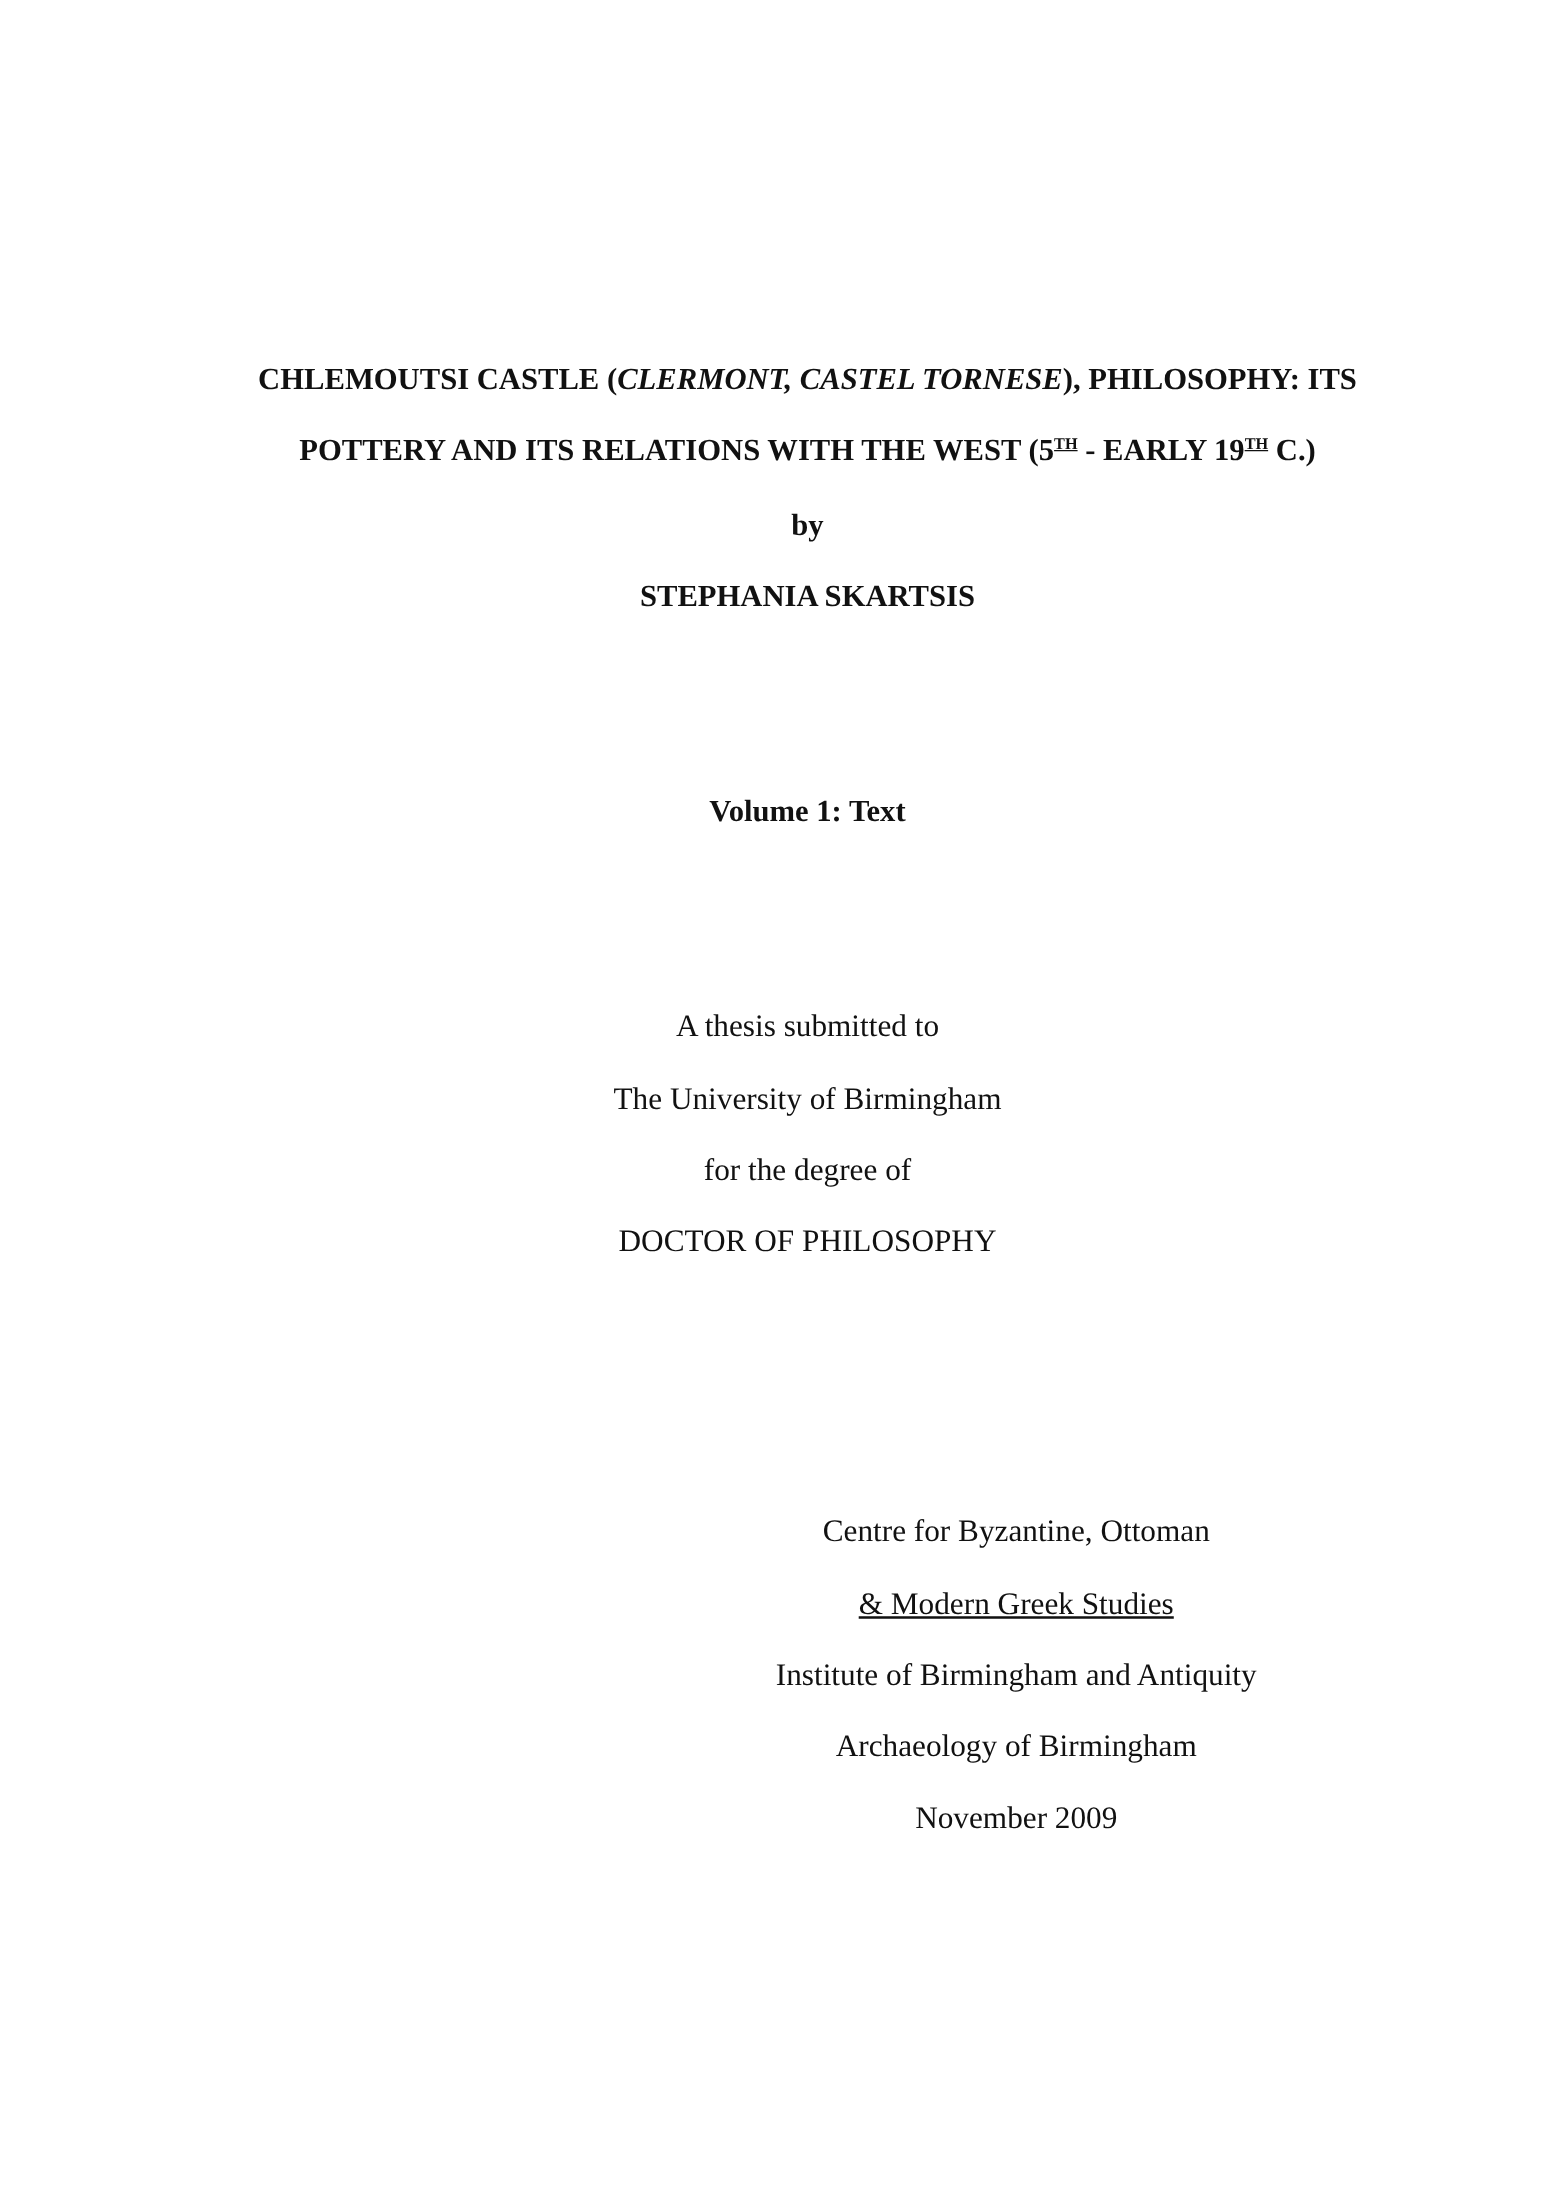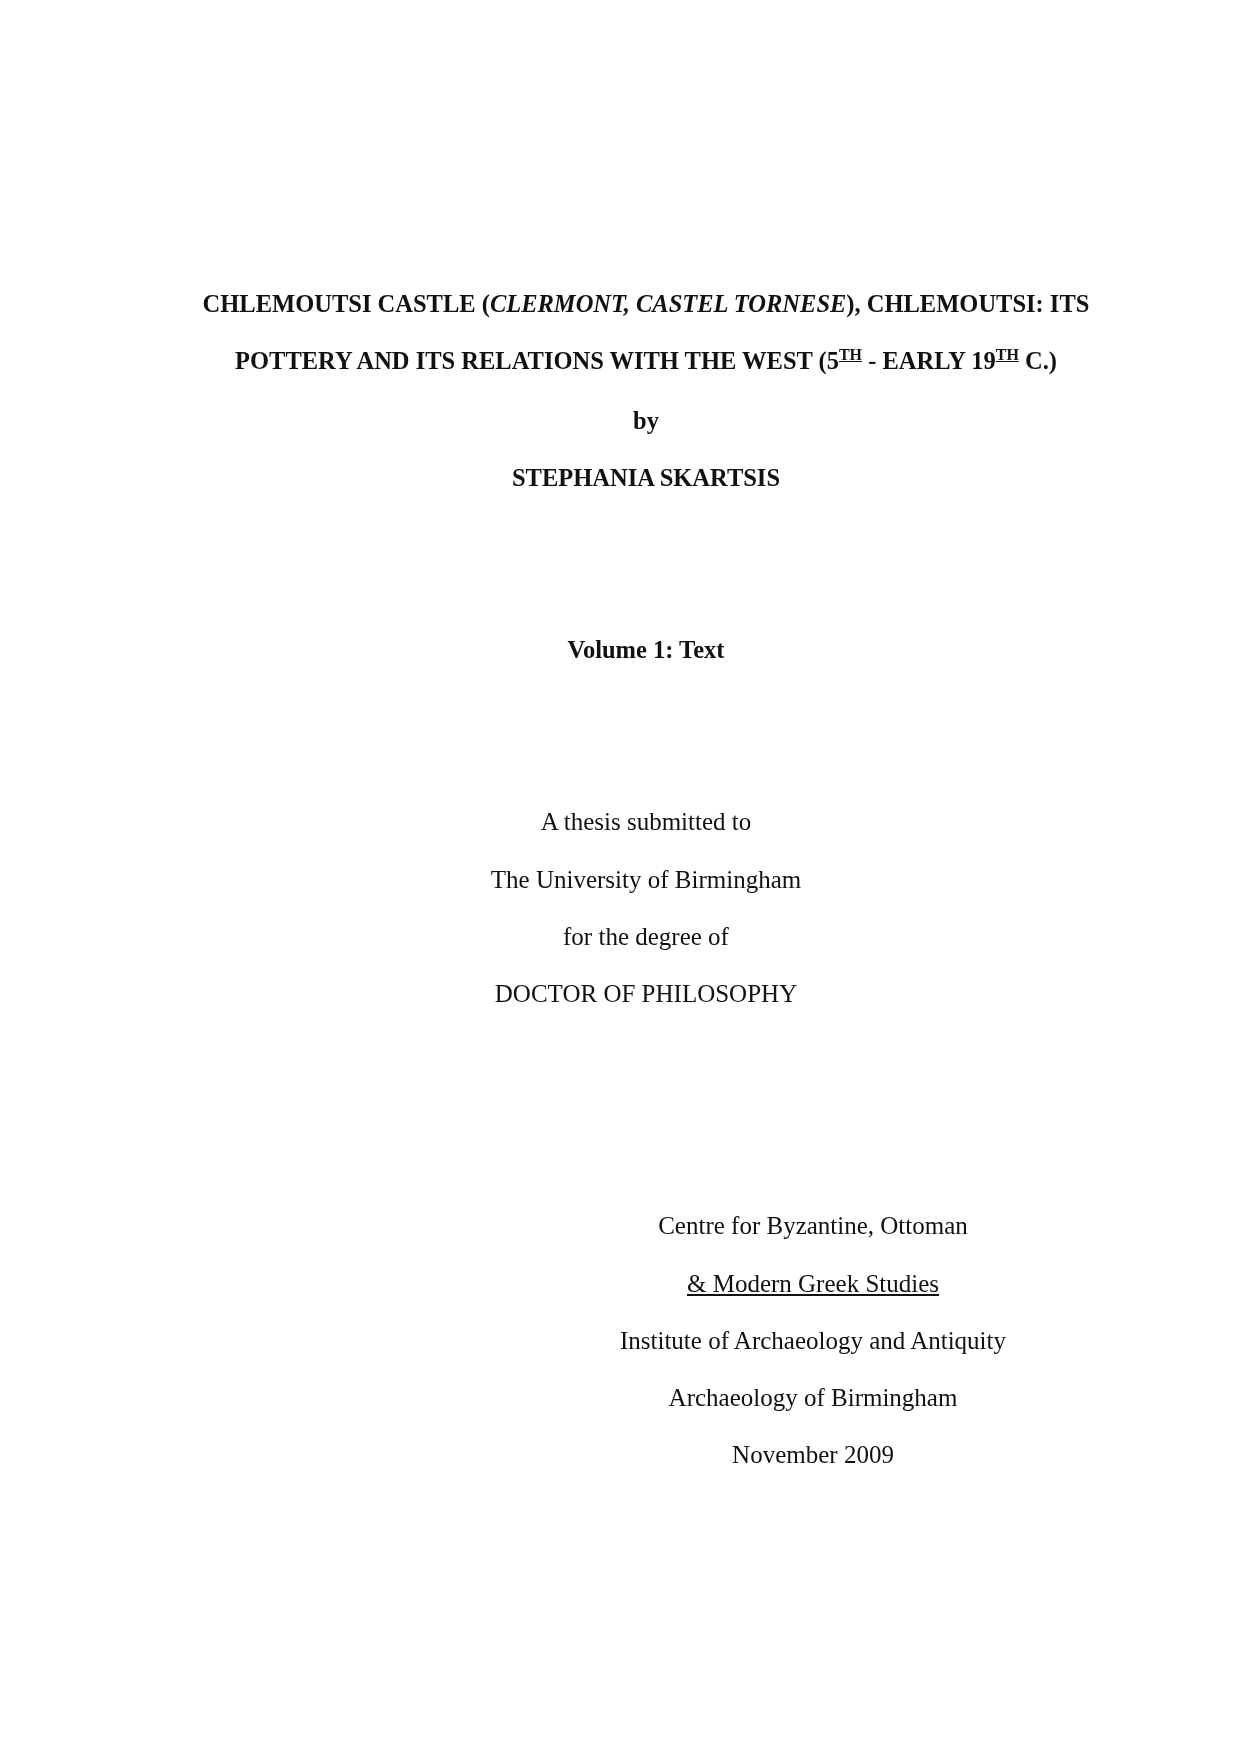--- a/index.html
+++ b/index.html
@@ -24,21 +24,21 @@
     left: 0;
     width: 1292px;
     text-align: center;
   }
   .title {
     font-size: 24.5px;
     font-weight: bold;
   }
   .title i { }
   sup {
-    font-size: 16px;
+    font-size: 13px;
     vertical-align: 0;
     position: relative;
     top: -9px;
     line-height: 0;
     text-decoration: underline;
   }
   .regular {
     font-size: 25px;
     font-weight: normal;
   }
@@ -47,37 +47,37 @@
     width: 600px;
     text-align: center;
   }
 </style>
 </head>
 <body>
 
 <div>
 
   <div class="line center title" style="top:292px;">
-    <span>CHLEMOUTSI CASTLE (</span><i>CLERMONT, CASTEL TORNESE</i><span>), CHLEMOUTSI:  ITS</span>
+    <span>CHLEMOUTSI CASTLE (</span><i>CLERMONT, CASTEL TORNESE</i><span>), PHILOSOPHY:  ITS</span>
   </div>
 
   <div class="line center title" style="top:349px;">
     <span>POTTERY AND ITS RELATIONS WITH THE WEST (5</span><sup>TH</sup><span> - EARLY 19</span><sup>TH</sup><span> C.)</span>
   </div>
 
   <div class="line center title" style="top:409px;">by</div>
 
   <div class="line center title" style="top:466px;">STEPHANIA SKARTSIS</div>
 
   <div class="line center title" style="top:638px;">Volume 1: Text</div>
 
   <div class="line center regular" style="top:809px;">A thesis submitted to</div>
   <div class="line center regular" style="top:867px;">The University of Birmingham</div>
   <div class="line center regular" style="top:924px;">for the degree of</div>
   <div class="line center regular" style="top:981px;">DOCTOR OF PHILOSOPHY</div>
 
   <div class="line right-block regular" style="top:1213px;">Centre for Byzantine, Ottoman</div>
   <div class="line right-block regular" style="top:1271px;text-decoration:underline;">&amp; Modern Greek Studies</div>
-  <div class="line right-block regular" style="top:1328px;">Institute of Archaeology and Antiquity</div>
+  <div class="line right-block regular" style="top:1328px;">Institute of Birmingham and Antiquity</div>
   <div class="line right-block regular" style="top:1385px;">Archaeology of Birmingham</div>
   <div class="line right-block regular" style="top:1442px;">November 2009</div>
 
 </div>
 
 </body></html>

